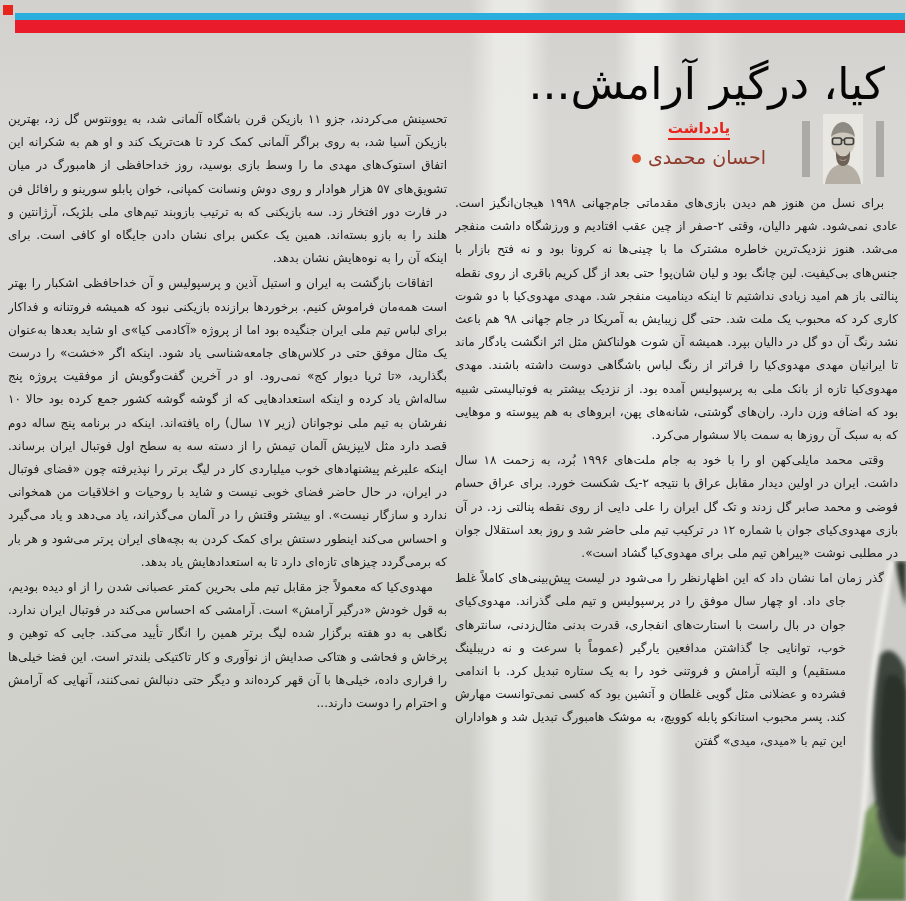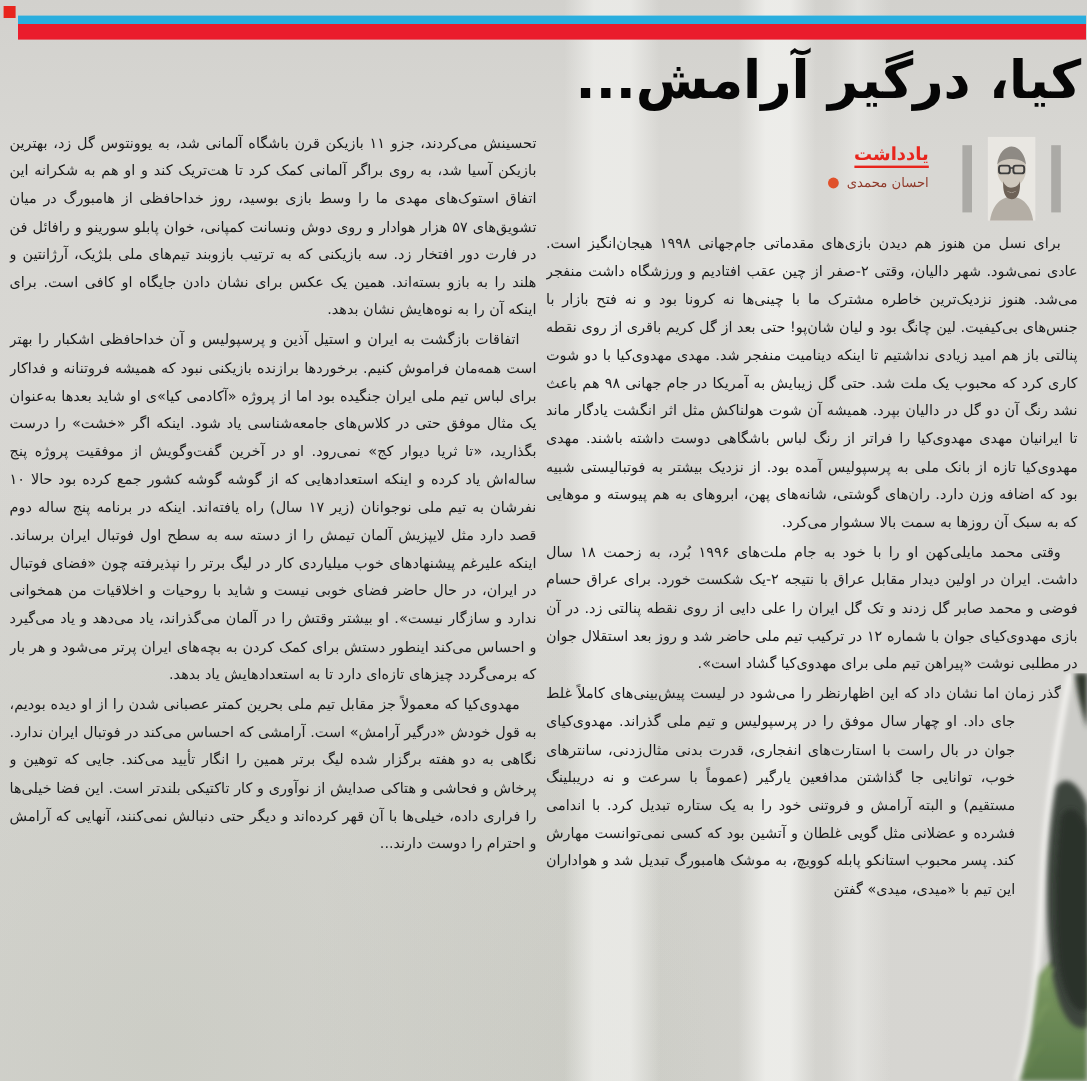--- a/index.html
+++ b/index.html
@@ -17,31 +17,31 @@
       radial-gradient(ellipse at 15% 97%, rgba(178,184,168,.28), rgba(178,184,168,0) 42%),
       radial-gradient(ellipse at 55% 99%, rgba(170,176,160,.22), rgba(170,176,160,0) 35%),
       linear-gradient(180deg,#d2d1cd 0px,#d8d7d3 130px,#d6d5d1 100%);
   }
   
   .masthead-square{position:absolute;left:3px;top:5px;width:10px;height:10px;background:#e8251d;}
   .stripe-blue{position:absolute;left:15px;right:1px;top:13px;height:7px;background:#2aaede;}
   .stripe-red{position:absolute;left:15px;right:1px;top:20px;height:13px;background:#ea1c2c;}
   
   .headline{
-    position:absolute;top:42px;right:5px;margin:0;
-    direction:rtl;font-size:44px;font-weight:bold;color:#060606;
+    position:absolute;top:42px;right:5px;margin:16px;
+    direction:rtl;font-size:44px;font-weight:normal;color:#060606;
     letter-spacing:-1px;white-space:nowrap;
   }
   
-  .byline-text{position:absolute;top:118px;right:132px;direction:rtl;text-align:right;width:150px;}
+  .byline-text{position:absolute;top:118px;right:132px;direction:rtl;text-align:center;width:150px;}
   .section-label{
     display:inline-block;color:#e8251d;font-weight:bold;font-size:15px;
     border-bottom:2px solid #e8251d;padding-bottom:1px;
   }
-  .author-row{display:block;margin-top:6px;font-size:11px;color:#8f3a2b;white-space:nowrap;}
+  .author-row{display:block;margin-top:6px;font-size:19px;color:#8f3a2b;white-space:nowrap;}
   .author-dot{display:inline-block;width:9px;height:9px;border-radius:50%;background:#e0512b;margin-right:7px;vertical-align:middle;}
   .portrait-row{position:absolute;top:114px;right:22px;display:flex;align-items:center;gap:13px;}
   .side-bar{display:block;width:8px;height:56px;background:#abaaa6;}
   .portrait-svg{display:block;width:40px;height:70px;}
   
   .col{
     position:absolute;direction:rtl;text-align:justify;color:#1c1c1c;
     font-size:12px;line-height:23.2px;overflow:hidden;
   }
   .col p{margin:0 0 2px 0;text-indent:14px;}

